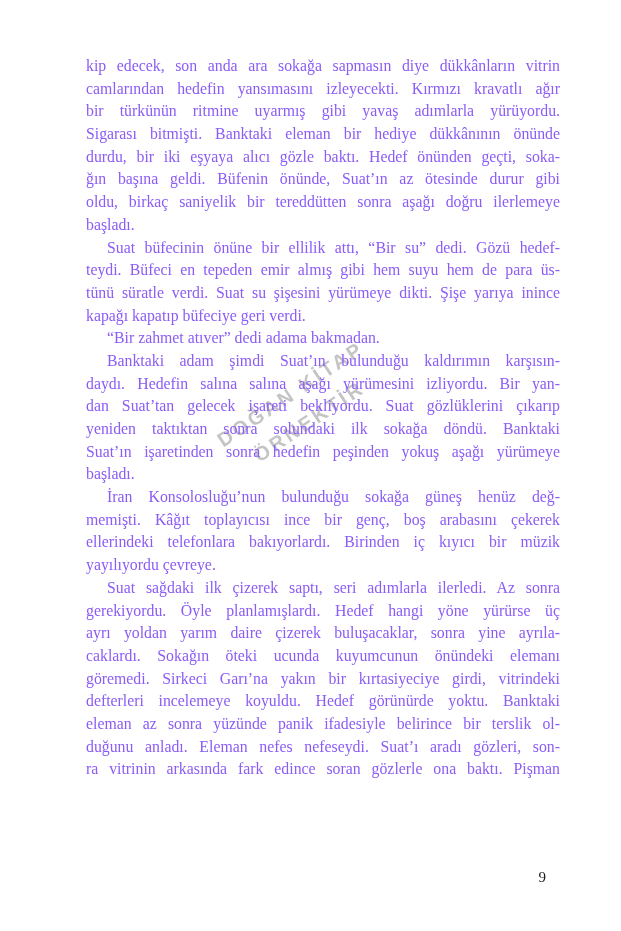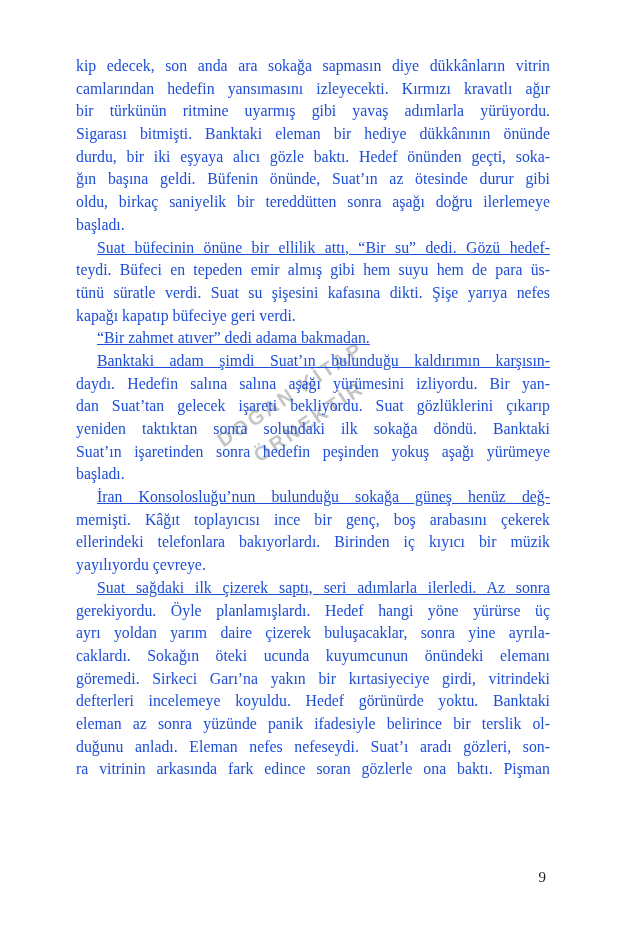--- a/index.html
+++ b/index.html
@@ -10,42 +10,41 @@
   }
   .page {
     position: relative;
     width: 621px;
     height: 931px;
     background: #ffffff;
     overflow: hidden;
   }
   .textblock {
     position: absolute;
-    left: 76px;
+    left: 86px;
     top: 55px;
     width: 474px;
     z-index: 2;
-    color: #1d4ed8;
+    color: #8b5cf6;
     font-size: 15.8px;
     line-height: 22.7px;
   }
   .para { margin: 0; padding: 0; }
   .line {
     height: 22.7px;
     overflow: hidden;
     text-align: justify;
     text-align-last: justify;
     white-space: normal;
   }
   .line.lastline {
     text-align-last: left;
   }
   .line.indent {
     text-indent: 21px;
-    text-decoration: underline;
   }
   .watermark {
     position: absolute;
     left: 300px;
     top: 408px;
     transform: translate(-50%, -50%) rotate(-34deg);
     transform-origin: center center;
     z-index: 1;
     text-align: center;
     font-family: "Liberation Sans", sans-serif;
@@ -86,21 +85,21 @@
         <div class="line">bir türkünün ritmine uyarmış gibi yavaş adımlarla yürüyordu.</div>
         <div class="line">Sigarası bitmişti. Banktaki eleman bir hediye dükkânının önünde</div>
         <div class="line">durdu, bir iki eşyaya alıcı gözle baktı. Hedef önünden geçti, soka-</div>
         <div class="line">ğın başına geldi. Büfenin önünde, Suat’ın az ötesinde durur gibi</div>
         <div class="line">oldu, birkaç saniyelik bir tereddütten sonra aşağı doğru ilerlemeye</div>
         <div class="line lastline">başladı.</div>
       </div>
       <div class="para">
         <div class="line indent">Suat büfecinin önüne bir ellilik attı, “Bir su” dedi. Gözü hedef-</div>
         <div class="line">teydi. Büfeci en tepeden emir almış gibi hem suyu hem de para üs-</div>
-        <div class="line">tünü süratle verdi. Suat su şişesini kafasına dikti. Şişe yarıya nefes</div>
+        <div class="line">tünü süratle verdi. Suat su şişesini yürümeye dikti. Şişe yarıya inince</div>
         <div class="line lastline">kapağı kapatıp büfeciye geri verdi.</div>
       </div>
       <div class="para">
         <div class="line indent lastline">“Bir zahmet atıver” dedi adama bakmadan.</div>
       </div>
       <div class="para">
         <div class="line indent">Banktaki adam şimdi Suat’ın bulunduğu kaldırımın karşısın-</div>
         <div class="line">daydı. Hedefin salına salına aşağı yürümesini izliyordu. Bir yan-</div>
         <div class="line">dan Suat’tan gelecek işareti bekliyordu. Suat gözlüklerini çıkarıp</div>
         <div class="line">yeniden taktıktan sonra solundaki ilk sokağa döndü. Banktaki</div>

